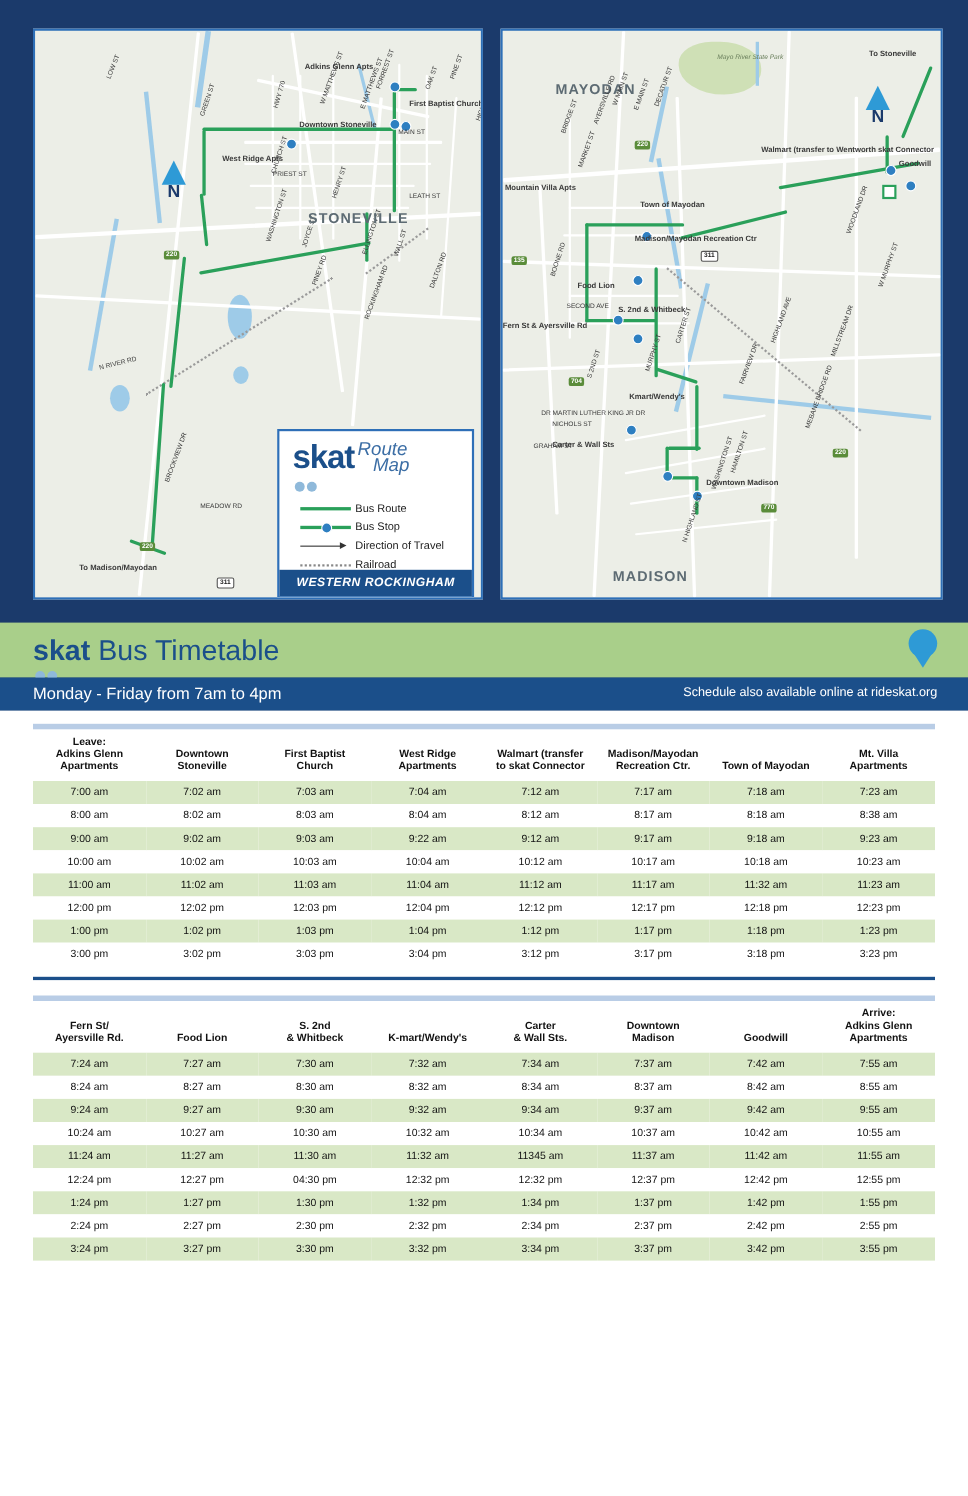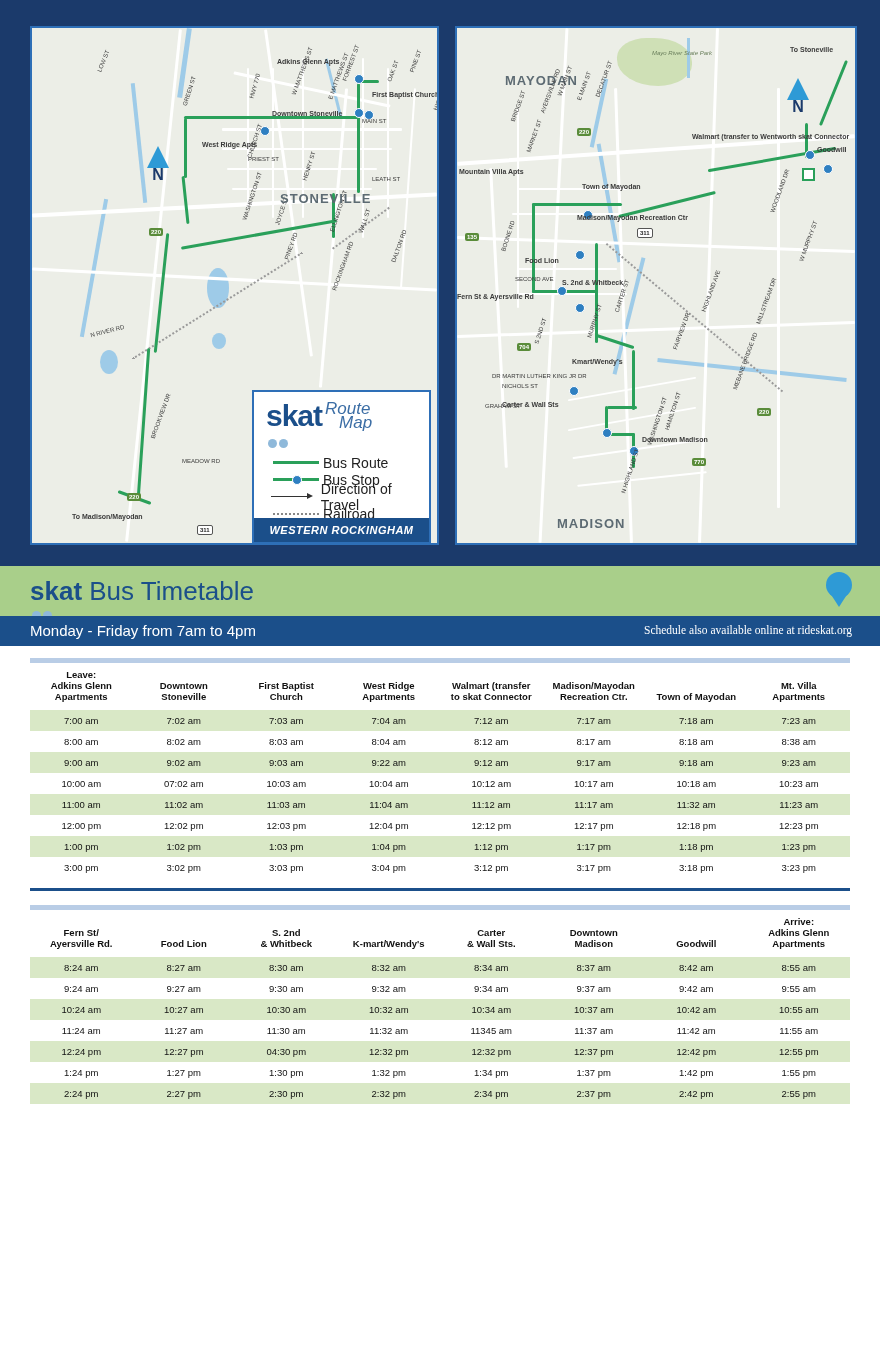--- a/index.html
+++ b/index.html
@@ -41,21 +41,21 @@
   
   .legend{
     position:absolute;left:220px;top:362px;width:175px;height:150px;
     background:#fff;border:2px solid #2e6fb7;
   }
   .legend-title{padding:7px 0 0 12px;}
   .legend-skat{font-size:30px;font-weight:bold;color:#1b4f8a;letter-spacing:-1px;display:inline-block;}
   .legend-route{display:inline-block;font-size:17px;font-style:italic;color:#3c6ea5;line-height:14px;margin-left:3px;vertical-align:top;padding-top:3px;}
   .legend-dots{position:absolute;left:14px;top:42px;}
   .legend-dot{display:inline-block;width:9px;height:9px;border-radius:50%;background:#8fb9da;margin-right:2px;}
-  .legend-rows{position:absolute;left:14px;top:62px;font-size:14px;color:#222;}
+  .legend-rows{position:absolute;left:14px;top:62px;font-size:10px;color:#222;}
   .legend-row{display:flex;align-items:center;height:17px;}
   .legend-sym{width:55px;display:flex;align-items:center;justify-content:center;}
   .lg-line{width:46px;height:3px;background:#2aa05a;}
   .lg-stopline{width:46px;height:3px;background:#2aa05a;position:relative;}
   .lg-stopline:after{content:"";position:absolute;left:19px;top:-3px;width:8px;height:8px;border-radius:50%;background:#2e7fc1;border:1px solid #fff;}
   .lg-arrow{width:46px;height:3px;position:relative;}
   .lg-arrow:before{content:"";position:absolute;left:0;top:1px;width:38px;height:1px;background:#333;}
   .lg-arrow:after{content:"";position:absolute;left:36px;top:-2px;width:0;height:0;border-top:3px solid transparent;border-bottom:3px solid transparent;border-left:6px solid #333;}
   .lg-rail{width:46px;border-top:2px dotted #888;}
   .legend-footer{
@@ -72,21 +72,21 @@
   .tt-title .rest{font-weight:normal;}
   .tt-dots{position:absolute;left:32px;top:40px;}
   .tt-dot{display:inline-block;width:9px;height:9px;border-radius:50%;background:#8fb9da;margin-right:2px;}
   .pin{position:absolute;right:28px;top:6px;width:26px;height:38px;}
   .pin-head{width:26px;height:26px;border-radius:50%;background:#2e9ad6;}
   .pin-tip{width:0;height:0;border-left:9px solid transparent;border-right:9px solid transparent;border-top:14px solid #2e9ad6;margin:-5px auto 0;}
   .tt-sub{
     position:absolute;left:0;top:616px;width:880px;height:30px;background:#1b4f8a;color:#fff;
   }
   .tt-sub-left{position:absolute;left:30px;top:6px;font-size:15px;}
-  .tt-sub-right{position:absolute;right:28px;top:8px;font-size:11.5px;font-family:Liberation Serif, serif;}
+  .tt-sub-right{position:absolute;right:28px;top:8px;font-size:11.5px;}
   
   .sheet{position:absolute;left:0;top:646px;width:880px;height:714px;background:#fff;}
   table{border-collapse:collapse;width:820px;margin:0 auto;table-layout:fixed;}
   th{
     font-size:9.5px;font-weight:bold;text-align:center;vertical-align:bottom;
     padding:6px 2px 8px;line-height:11px;color:#111;
   }
   td{
     font-size:9.5px;text-align:center;padding:5px 2px;color:#111;
   }
@@ -396,21 +396,21 @@
           <td>9:02 am</td>
           <td>9:03 am</td>
           <td>9:22  am</td>
           <td>9:12 am</td>
           <td>9:17 am</td>
           <td>9:18 am</td>
           <td>9:23 am</td>
         </tr>
         <tr>
           <td>10:00 am</td>
-          <td>07:02 am</td>
+          <td>10:02 am</td>
           <td>10:03 am</td>
           <td>10:04  am</td>
           <td>10:12 am</td>
           <td>10:17 am</td>
           <td>10:18 am</td>
           <td>10:23 am</td>
         </tr>
         <tr>
           <td>11:00 am</td>
           <td>11:02 am</td>
@@ -466,20 +466,30 @@
           <th>S. 2nd<br>&amp; Whitbeck</th>
           <th>K-mart/Wendy's</th>
           <th>Carter<br>&amp; Wall Sts.</th>
           <th>Downtown<br>Madison</th>
           <th>Goodwill</th>
           <th>Arrive:<br>Adkins Glenn<br>Apartments</th>
         </tr>
       </thead>
     <tbody>
         <tr>
+          <td>7:24 am</td>
+          <td>7:27 am</td>
+          <td>7:30 am</td>
+          <td>7:32 am</td>
+          <td>7:34 am</td>
+          <td>7:37 am</td>
+          <td>7:42 am</td>
+          <td>7:55 am</td>
+        </tr>
+        <tr>
           <td>8:24 am</td>
           <td>8:27 am</td>
           <td>8:30 am</td>
           <td>8:32 am</td>
           <td>8:34 am</td>
           <td>8:37 am</td>
           <td>8:42 am</td>
           <td>8:55 am</td>
         </tr>
         <tr>
@@ -535,16 +545,26 @@
         <tr>
           <td>2:24 pm</td>
           <td>2:27 pm</td>
           <td>2:30 pm</td>
           <td>2:32 pm</td>
           <td>2:34 pm</td>
           <td>2:37 pm</td>
           <td>2:42 pm</td>
           <td>2:55 pm</td>
         </tr>
+        <tr>
+          <td>3:24 pm</td>
+          <td>3:27 pm</td>
+          <td>3:30 pm</td>
+          <td>3:32 pm</td>
+          <td>3:34 pm</td>
+          <td>3:37 pm</td>
+          <td>3:42 pm</td>
+          <td>3:55 pm</td>
+        </tr>
       </tbody>
   </table>
 
 </div>
 
 </body></html>

